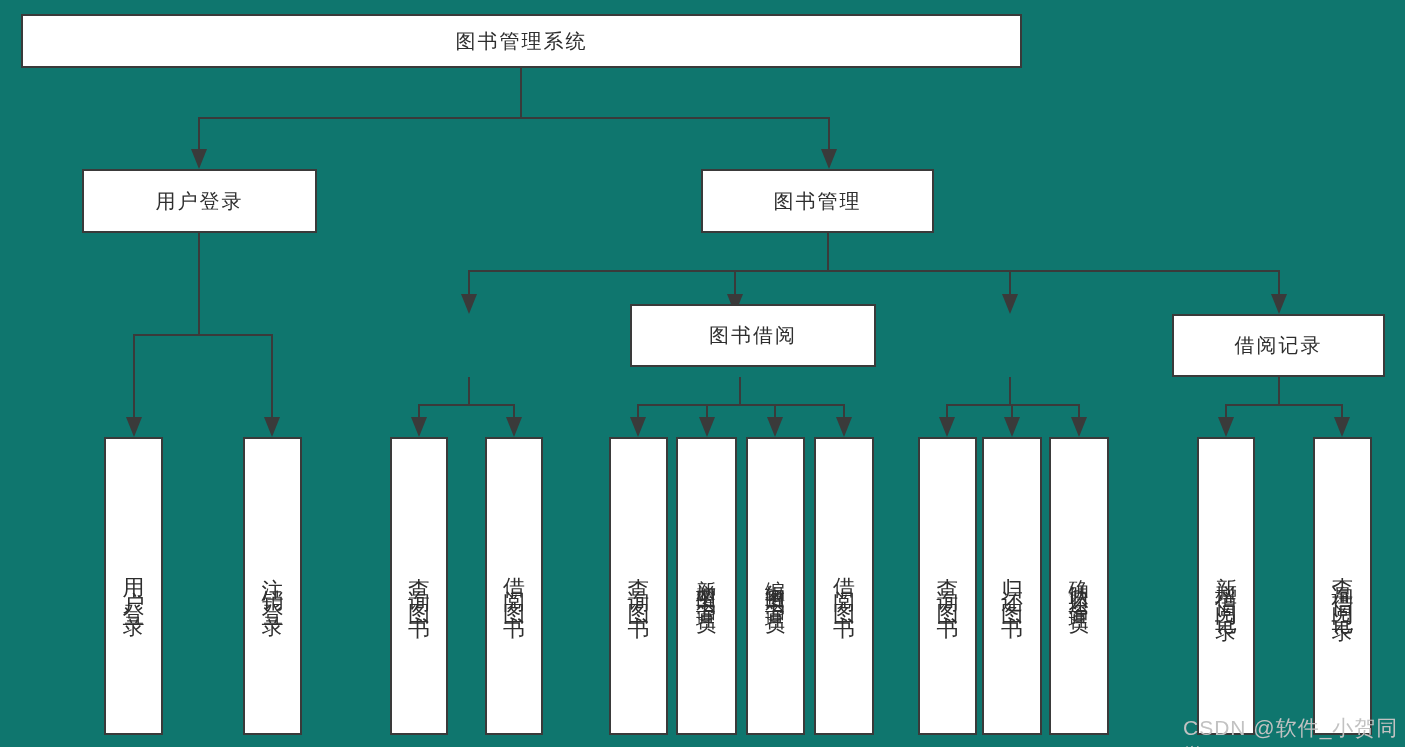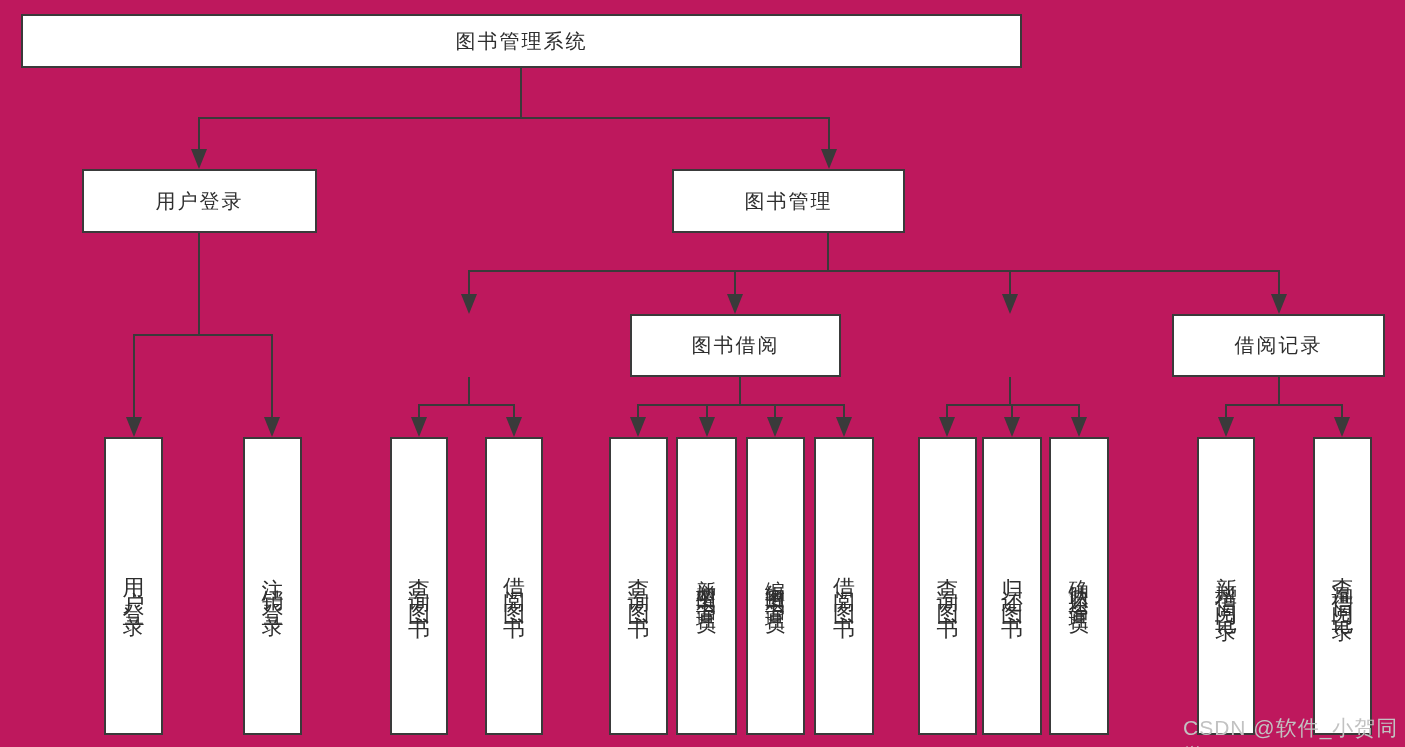--- a/index.html
+++ b/index.html
@@ -1,17 +1,17 @@
 <!DOCTYPE html>
 <html><head>
 <meta charset="utf-8">
 <style>
   html,body{margin:0;padding:0;background:#ffffff;}
   .canvas{
-    position:relative;width:1405px;height:747px;background:#be185d;overflow:hidden;
+    position:relative;width:1405px;height:747px;background:#0f766e;overflow:hidden;
     font-family:"Liberation Sans","DejaVu Sans",sans-serif;color:#2e2e2e;
   }
   .box{
     position:absolute;background:#ffffff;border:2px solid #3a3a3a;box-sizing:border-box;
     display:flex;align-items:center;justify-content:center;
   }
   .lvl{font-size:20px;letter-spacing:2px;}
   .hline{position:absolute;height:2px;background:#3a3a3a;}
   .vline{position:absolute;width:2px;background:#3a3a3a;}
   .arrow{
@@ -43,21 +43,21 @@
   <div class="vline" style="left:520px;top:68px;height:50px"></div>
   <div class="hline" style="left:198px;top:117px;width:632px"></div>
   <div class="vline" style="left:198px;top:117px;height:34px"></div>
   <div class="arrow" style="left:191px;top:149px"></div>
   <div class="vline" style="left:828px;top:117px;height:34px"></div>
   <div class="arrow" style="left:821px;top:149px"></div>
 
   <div class="box lvl" style="left:82px;top:169px;width:235px;height:64px">
     <span>用户登录</span>
   </div>
-  <div class="box lvl" style="left:672px;top:169px;width:233px;height:64px">
+  <div class="box lvl" style="left:701px;top:169px;width:233px;height:64px">
     <span>图书管理</span>
   </div>
 
   <div class="vline" style="left:198px;top:233px;height:103px"></div>
   <div class="hline" style="left:133px;top:334px;width:140px"></div>
   <div class="vline" style="left:133px;top:334px;height:84px"></div>
   <div class="arrow" style="left:126px;top:417px"></div>
   <div class="vline" style="left:271px;top:334px;height:84px"></div>
   <div class="arrow" style="left:264px;top:417px"></div>
 
@@ -65,21 +65,21 @@
   <div class="hline" style="left:468px;top:270px;width:812px"></div>
   <div class="vline" style="left:468px;top:270px;height:26px"></div>
   <div class="arrow" style="left:461px;top:294px"></div>
   <div class="vline" style="left:734px;top:270px;height:26px"></div>
   <div class="arrow" style="left:727px;top:294px"></div>
   <div class="vline" style="left:1009px;top:270px;height:26px"></div>
   <div class="arrow" style="left:1002px;top:294px"></div>
   <div class="vline" style="left:1278px;top:270px;height:26px"></div>
   <div class="arrow" style="left:1271px;top:294px"></div>
 
-  <div class="box lvl" style="left:630px;top:314px;width:211px;height:63px">
+  <div class="box lvl" style="left:630px;top:304px;width:246px;height:63px">
     <span>图书借阅</span>
   </div>
   <div class="box lvl" style="left:1172px;top:314px;width:213px;height:63px">
     <span>借阅记录</span>
   </div>
 
   <div class="vline" style="left:468px;top:377px;height:29px"></div>
   <div class="hline" style="left:418px;top:404px;width:97px"></div>
   <div class="vline" style="left:418px;top:404px;height:15px"></div>
   <div class="arrow" style="left:411px;top:417px"></div>

